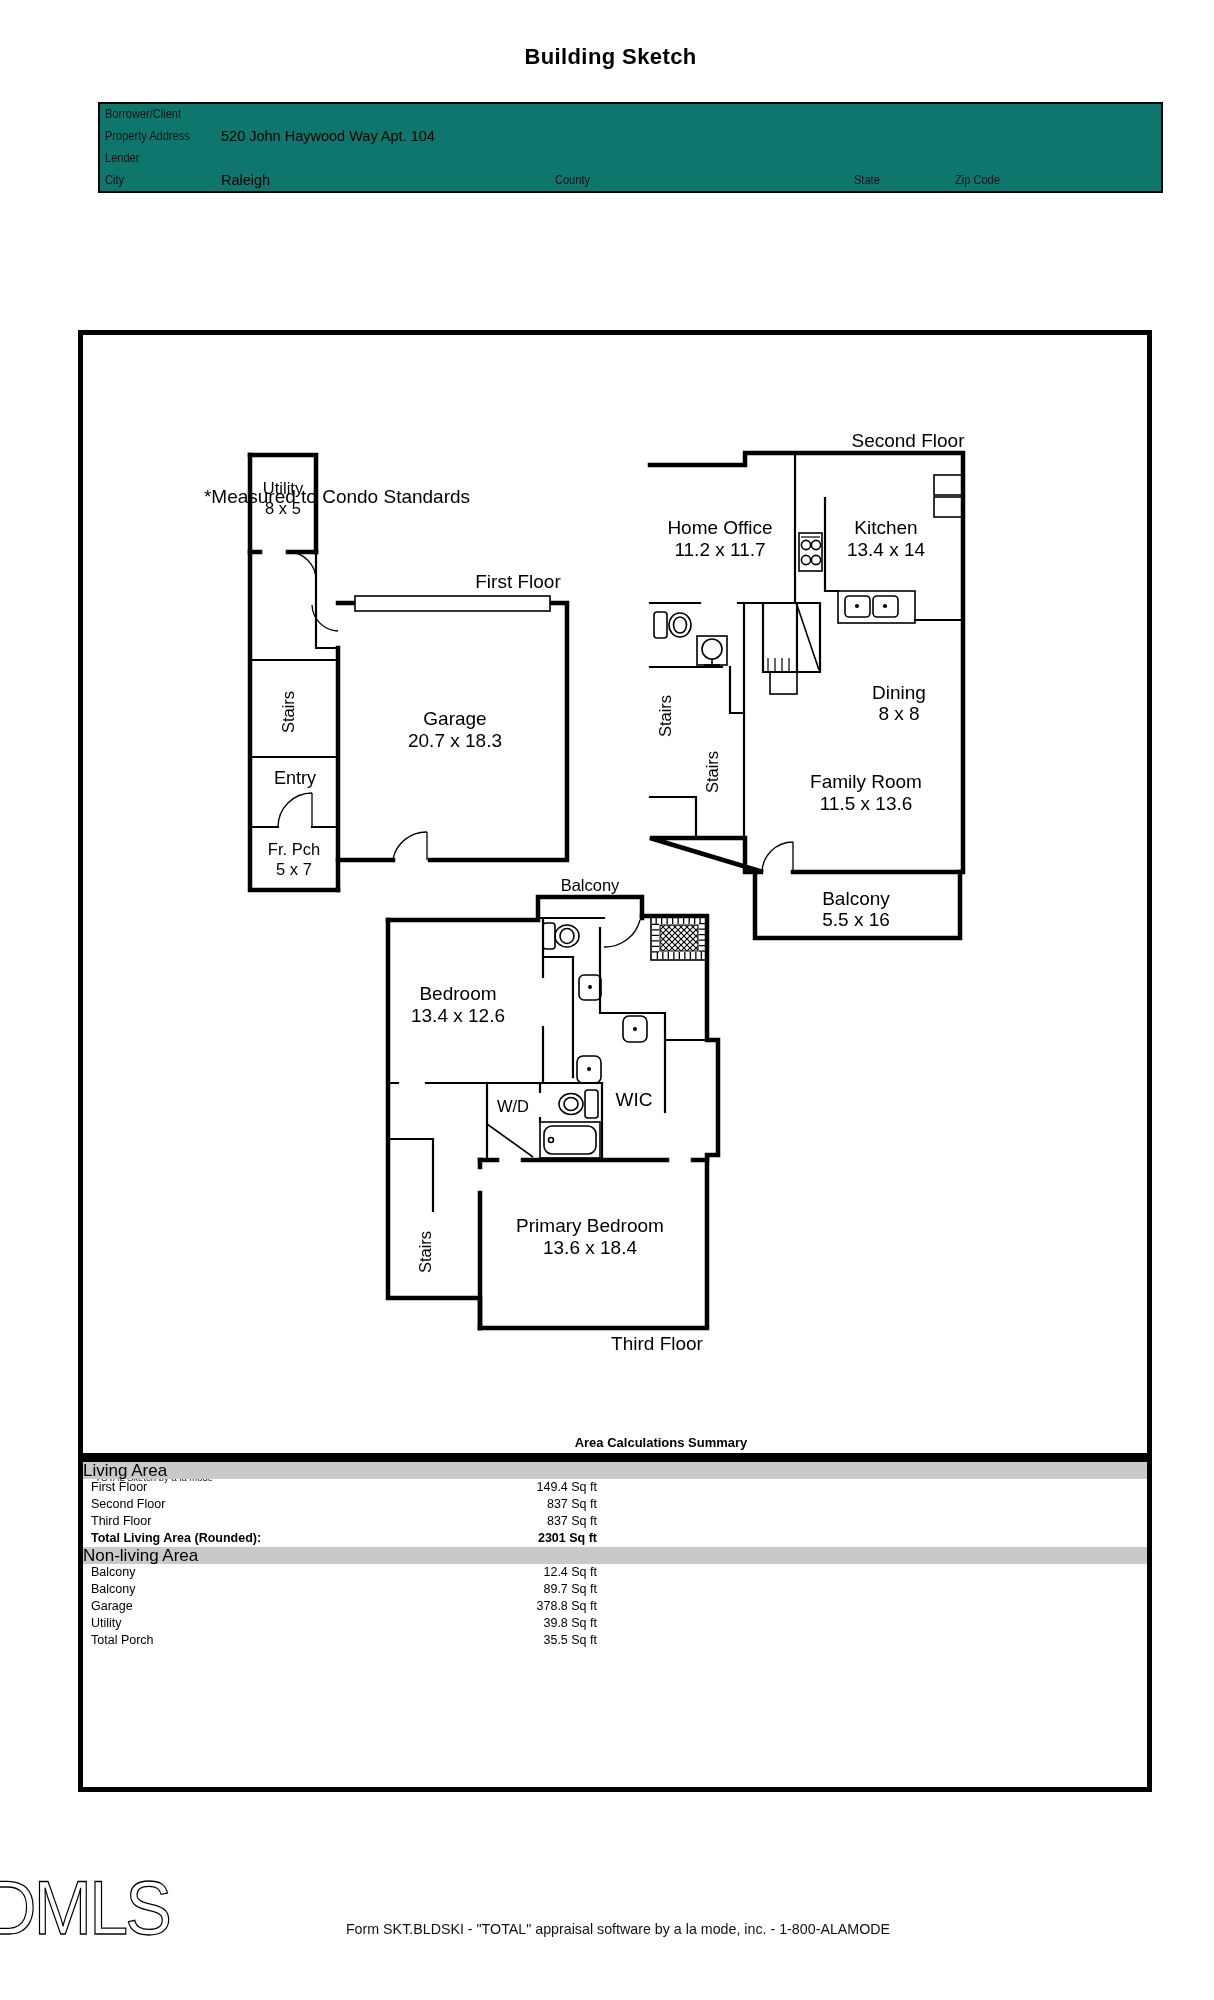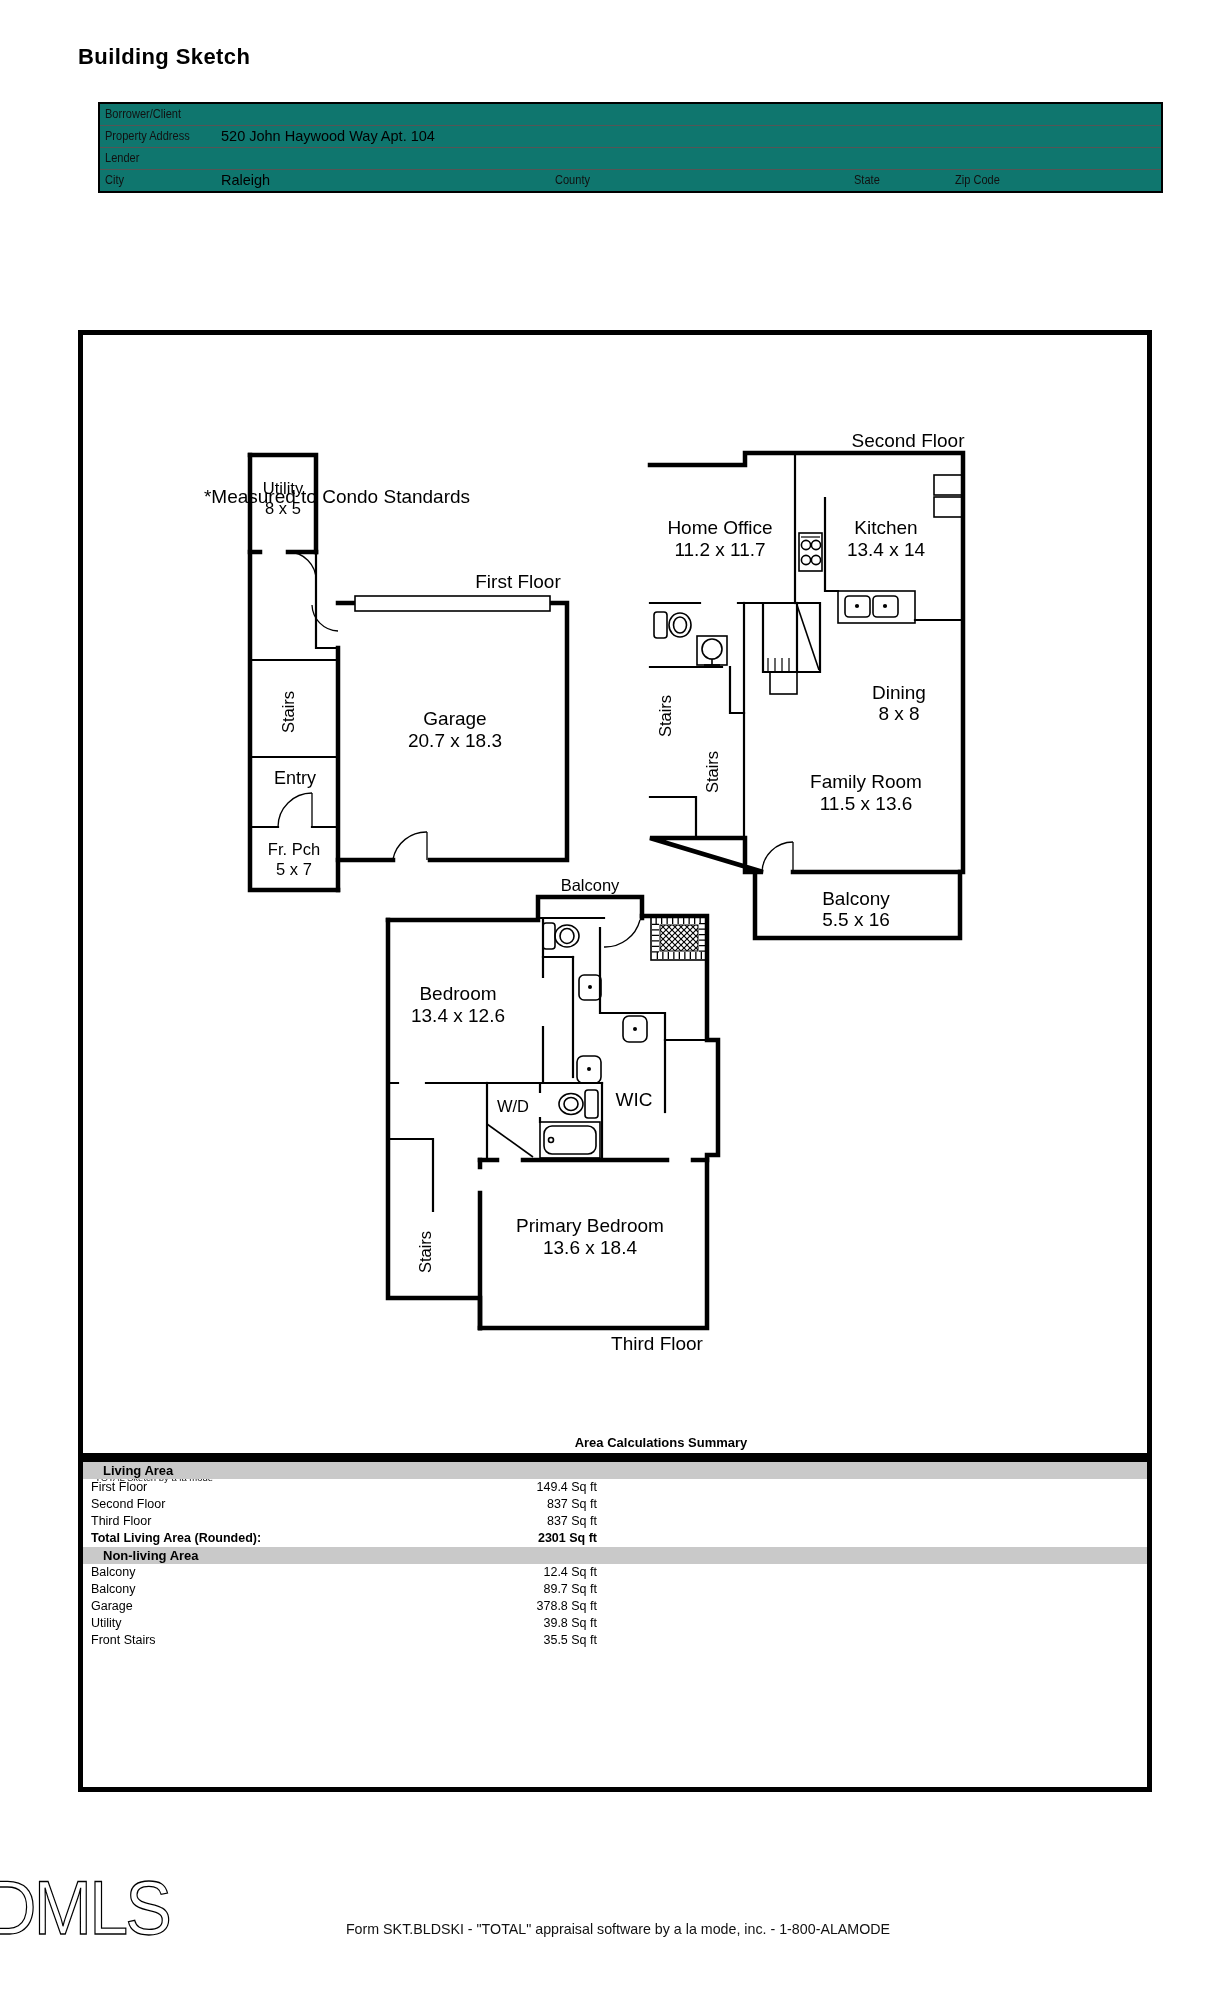--- a/index.html
+++ b/index.html
@@ -1,20 +1,20 @@
 <!DOCTYPE html>
 <html><head>
 <meta charset="utf-8">
 <style>
   html,body{margin:0;padding:0;background:#fff;}
   body{width:1214px;height:2000px;position:relative;font-family:"Liberation Sans",sans-serif;color:#000;overflow:hidden;}
   .abs{position:absolute;}
 
   
-  #page-title{left:78px;top:44px;width:1065px;text-align:left;font-size:22px;font-weight:800;letter-spacing:.4px;}
+  #page-title{left:78px;top:44px;width:1065px;text-align:center;font-size:22px;font-weight:800;letter-spacing:.4px;}
 
   
   #form-table{left:78px;top:102px;width:1065px;border:2px solid #000;box-sizing:border-box;background:#0f766e;margin-left:20px;}
   .form-row{position:relative;height:21px;line-height:21px;border-top:1px solid #555;white-space:nowrap;}
   .form-row:first-child{border-top:none;}
   .f-label{position:absolute;font-size:12px;color:#111;transform:scaleX(.92);transform-origin:left;}
   .f-value{position:absolute;font-size:14.5px;color:#000;}
 
   
   #sketch-box{left:78px;top:330px;width:1074px;height:1462px;border:5px solid #000;box-sizing:border-box;background:#fff;}
@@ -30,21 +30,21 @@
   text.plan{font:18px "Liberation Sans",sans-serif;fill:#000;text-anchor:middle;}
   text.plan-sm{font:16.5px "Liberation Sans",sans-serif;fill:#000;text-anchor:middle;}
   text.plan-big{font:19px "Liberation Sans",sans-serif;fill:#000;text-anchor:middle;}
 
   
   #summary-head{left:0;top:1100px;width:1064px;height:18px;}
   #summary-branding{position:absolute;left:12px;top:4px;font-size:9.5px;color:#111;margin-top:33px;}
   #summary-title{position:absolute;left:0;top:0;width:1156px;text-align:center;font-size:13px;font-weight:bold;}
   #summary-band{left:0;top:1118px;width:1064px;height:9px;background:#000;}
   #summary-table{left:0;top:1127px;width:1064px;font-size:12.5px;}
-  .sum-band{height:17px;line-height:17px;background:#c9c9c9;font-weight:bold;font-size:13px;padding-left:20px;box-sizing:border-box;}
+  .sum-band{height:17px;line-height:17px;background:#c9c9c9;font-weight:normal;font-size:17px;padding-left:0;box-sizing:border-box;}
   .sum-row{position:relative;height:17px;line-height:17px;}
   .sum-label{position:absolute;left:8px;}
   .sum-value{position:absolute;left:0;width:514px;text-align:right;}
   .sum-bold{font-weight:bold;}
 
   
   #logo{left:-14px;top:1872px;font-size:76px;line-height:72px;font-weight:400;color:#fff;
         -webkit-text-stroke:1.3px #000;letter-spacing:-3px;transform:scaleX(.92);transform-origin:left top;}
   #footer-line{left:22px;top:1920px;width:1192px;text-align:center;font-size:15px;color:#111;transform:scaleX(.95);transform-origin:center;}
 </style>
@@ -288,20 +288,20 @@
     </div>
     <div class="sum-row">
       <span class="sum-label">Garage</span>
       <span class="sum-value">378.8 Sq ft</span>
     </div>
     <div class="sum-row">
       <span class="sum-label">Utility</span>
       <span class="sum-value">39.8 Sq ft</span>
     </div>
     <div class="sum-row">
-      <span class="sum-label">Front Stairs</span>
+      <span class="sum-label">Total Porch</span>
       <span class="sum-value">35.5 Sq ft</span>
     </div>
   </div>
 </div>
 
 <div class="abs" id="logo">DMLS</div>
 <div class="abs" id="footer-line">Form SKT.BLDSKI - "TOTAL" appraisal software by a la mode, inc. - 1-800-ALAMODE</div>
 
 </body></html>

